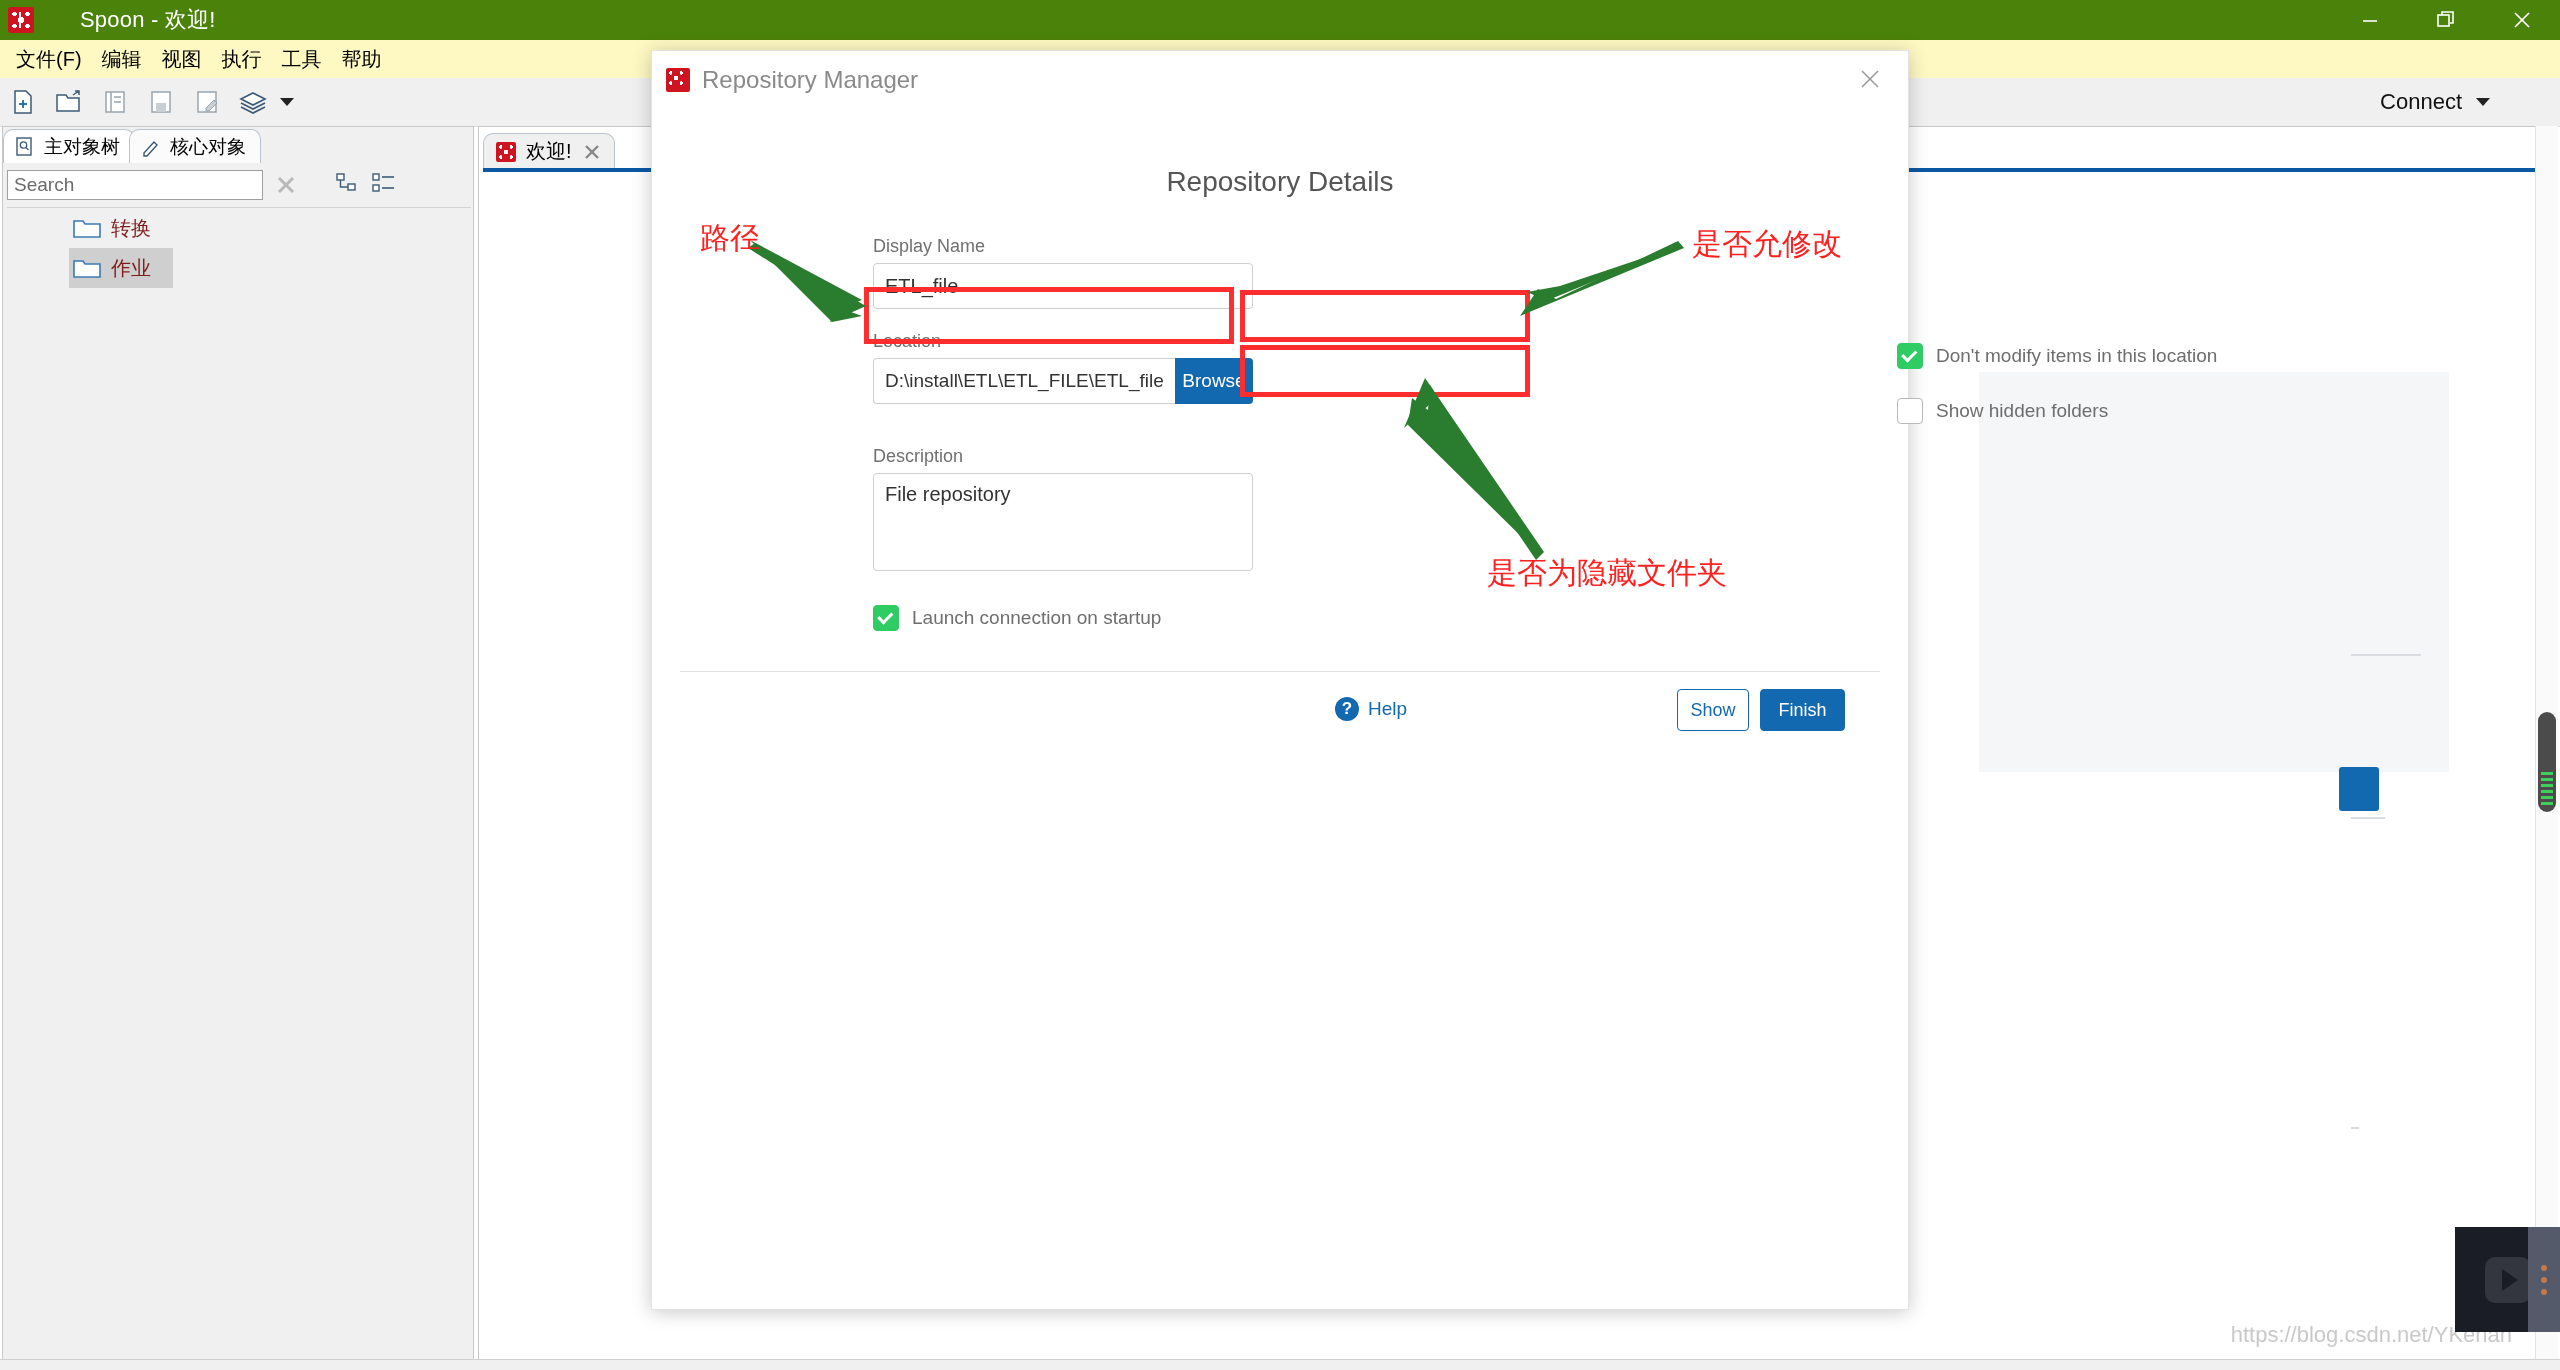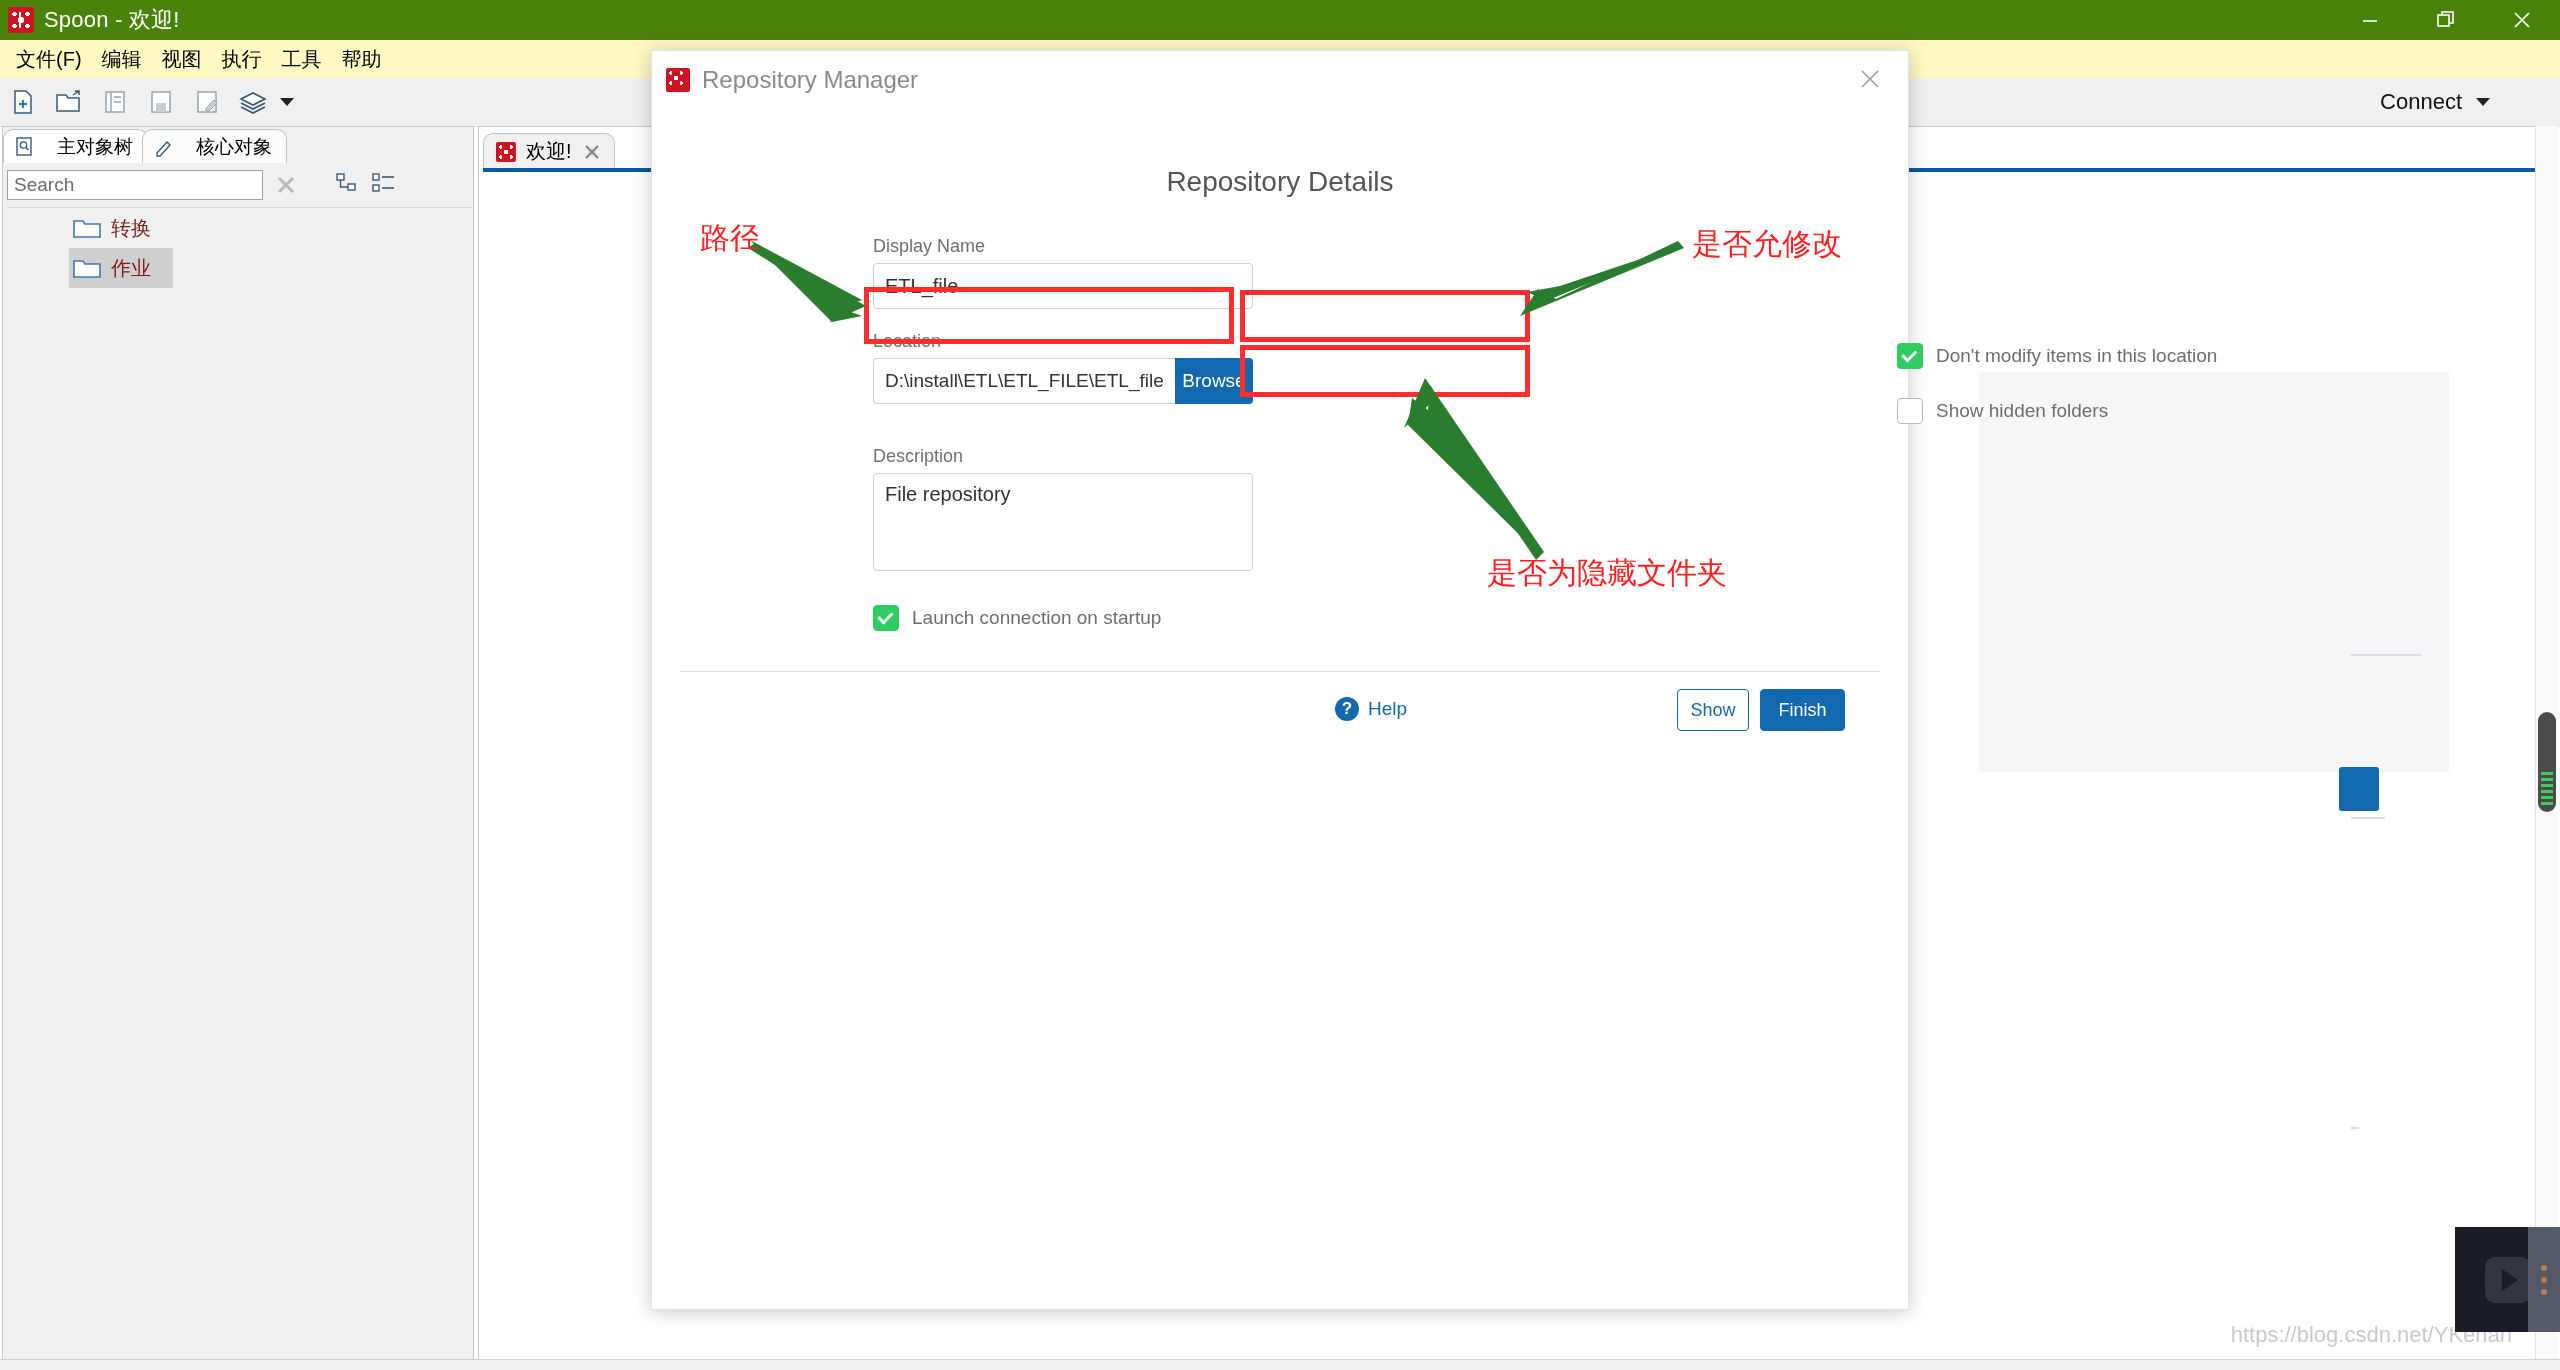--- a/index.html
+++ b/index.html
@@ -16,20 +16,21 @@
   }
 
   
   .titlebar {
     position: absolute;
     left: 0; top: 0;
     width: 2560px; height: 40px;
     background: #4b8209;
     display: flex;
     align-items: center;
+    gap: 36px;
   }
   .app-icon {
     width: 26px; height: 26px;
     margin-left: 8px;
     background: #cf1421;
     border-radius: 3px;
     position: relative;
     flex: none;
   }
   .app-icon::before {
@@ -136,21 +137,21 @@
   }
   .tabs-row {
     position: absolute;
     left: 0; top: 0;
     width: 472px; height: 36px;
     display: flex;
     align-items: flex-end;
   }
   .tab {
     height: 34px;
-    display: flex; align-items: center; gap: 21px;
+    display: flex; align-items: center; gap: 8px;
     padding: 0 14px 0 10px;
     background: #ffffff;
     border: 1px solid #b9c4cf;
     border-bottom: none;
     border-radius: 10px 10px 0 0;
     font-size: 19px;
     color: #000;
     margin-right: -6px;
     box-sizing: border-box;
   }

